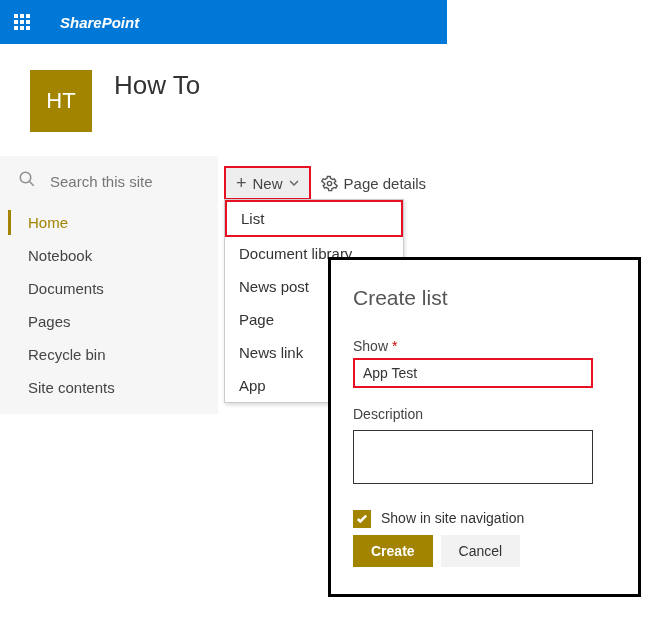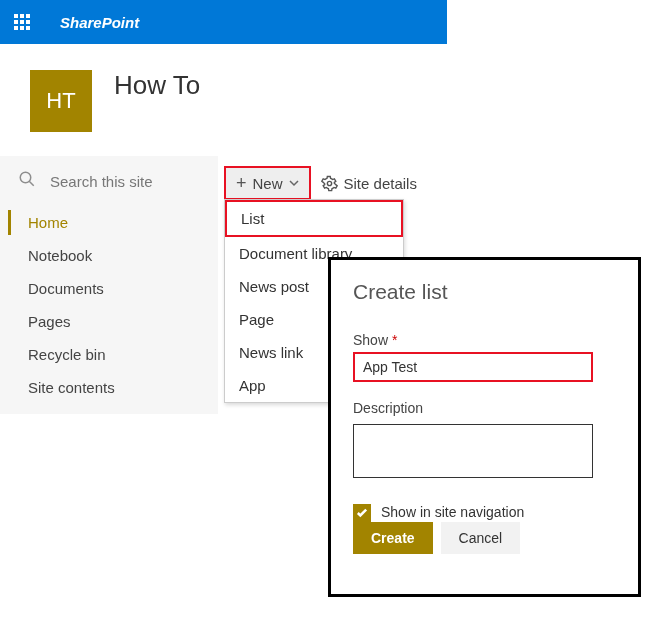--- a/index.html
+++ b/index.html
@@ -36,29 +36,29 @@
   .gear { display:flex; align-items:center; gap:6px; color:#444; }
   .page-details { font-size:15px; }
 
   
   .dropdown { position:absolute; left:224px; top:199px; width:180px; background:#fff; border:1px solid #ccc; box-shadow:1px 2px 4px rgba(0,0,0,.15); }
   .dropdown .dd-item { padding:8px 14px; font-size:15px; color:#333; cursor:pointer; }
   .dd-item.hl { border:2px solid #e81123; }
 
   
   .panel { position:absolute; left:328px; top:257px; width:313px; height:340px; background:#fff; border:3px solid #000; padding:20px 22px; }
-  .panel-title { font-size:21px; font-weight:300; color:#555; margin-bottom:28px; }
+  .panel-title { font-size:21px; font-weight:300; color:#555; margin-bottom:28px;margin-top:6px; }
   .field-label { font-size:14px; color:#444; margin-bottom:4px; display:block; }
   .req { color:#c00; }
   .name-input { width:240px; height:30px; border:2px solid #e81123; padding:2px 8px; font-size:14px; color:#333; }
   .desc-input { width:240px; height:54px; border:1px solid #333; margin-top:4px; resize:none; font-size:14px; padding:4px; }
   .check-row { display:flex; align-items:flex-start; gap:10px; margin-top:22px; font-size:14px; color:#333; }
   .check { width:18px; height:18px; background:#a28400; display:flex; align-items:center; justify-content:center; }
   .check svg { stroke:#fff; stroke-width:3; fill:none; width:12px; height:10px; }
-  .btn-row { margin-top:0; display:flex; gap:8px; }
+  .btn-row { margin-top:7px; display:flex; gap:8px; }
   .btn-create { background:#a28400; color:#fff; border:none; padding:8px 18px; font-size:14px; font-weight:600; cursor:pointer; }
   .btn-cancel { background:#f2f2f2; color:#333; border:none; padding:8px 18px; font-size:14px; cursor:pointer; }
 </style>
 </head>
 <body>
 
 <div class="banner">
   <div class="waffle">
     <div class="waffle-grid">
       <span></span>
@@ -106,21 +106,21 @@
         <span>New</span>
         <svg class="chevron" viewBox="0 0 10 10">
             <polyline points="1,3 5,7 9,3" fill="none" stroke="#666" stroke-width="1.5"></polyline>
           </svg>
       </div>
       <div class="gear">
         <svg width="17" height="17" viewBox="0 0 24 24" fill="none" stroke="#555" stroke-width="2">
           <circle cx="12" cy="12" r="3"></circle>
           <path d="M19 12a7 7 0 0 0-.2-1.6l2.1-1.6-2-3.4-2.5 1a7 7 0 0 0-2.8-1.6L13 2h-4l-.6 2.8a7 7 0 0 0-2.8 1.6l-2.5-1-2 3.4 2.1 1.6A7 7 0 0 0 5 12a7 7 0 0 0 .2 1.6l-2.1 1.6 2 3.4 2.5-1a7 7 0 0 0 2.8 1.6L11 22h4l.6-2.8a7 7 0 0 0 2.8-1.6l2.5 1 2-3.4-2.1-1.6A7 7 0 0 0 19 12z"></path>
         </svg>
-        <span class="page-details">Site details</span>
+        <span class="page-details">Page details</span>
       </div>
     </div>
   </div>
 </div>
 
 <div class="dropdown">
   <div class="dd-item hl">List</div>
   <div class="dd-item">Document library</div>
   <div class="dd-item">News post</div>
   <div class="dd-item">Page</div>

